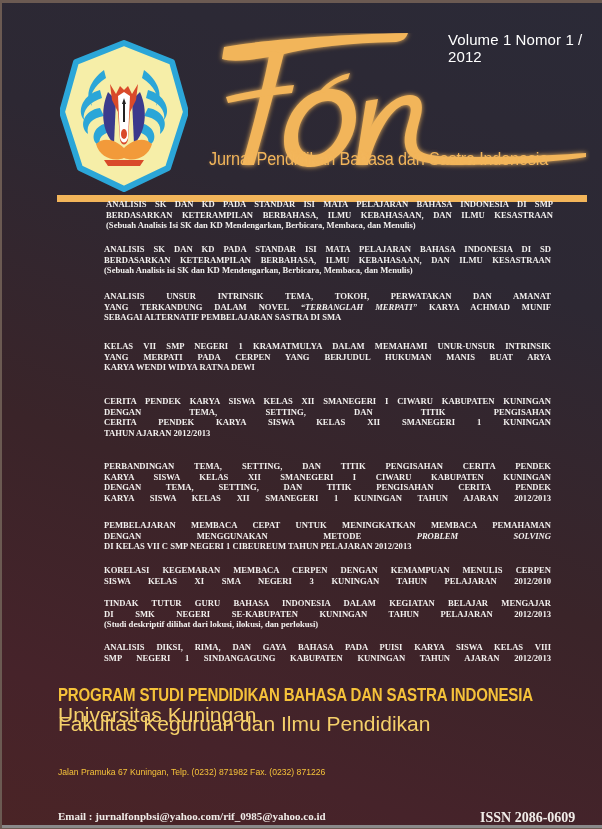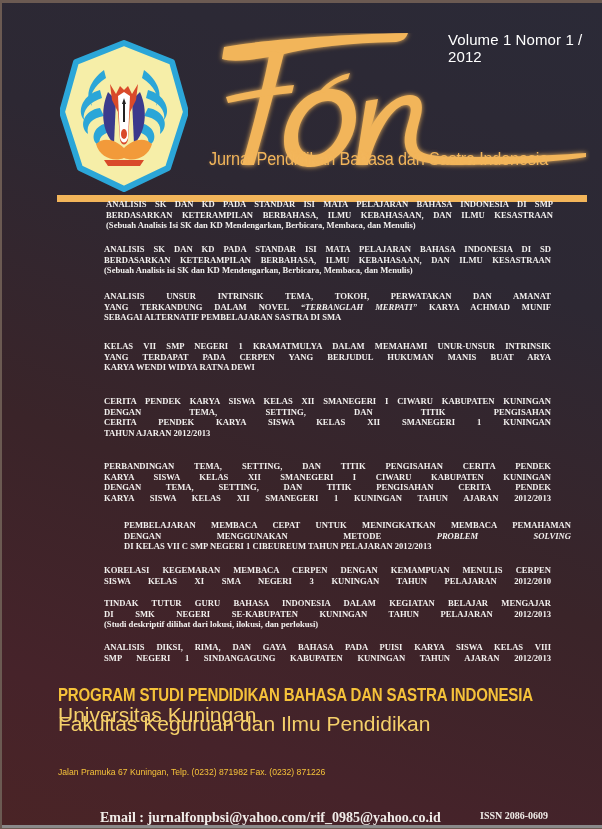--- a/index.html
+++ b/index.html
@@ -62,27 +62,26 @@
       font-family: "Liberation Sans", sans-serif; font-size: 21px; color: #f5d06a;
       white-space: nowrap;
     }
     .address {
       position: absolute; left: 56px; top: 763px;
       font-family: "Liberation Sans", sans-serif; font-size: 9.4px; color: #f5c23a;
       white-space: nowrap; transform: scaleX(0.92); transform-origin: left;
     }
     .email {
       position: absolute; left: 56px; top: 807px;
-      font-family: "Liberation Serif", serif; font-weight: bold; font-size: 14px; color: #f0ece8;
-      white-space: nowrap;
-      margin-left: 42px;
+      font-family: "Liberation Serif", serif; font-weight: bold; font-size: 11px; color: #f0ece8;
+      white-space: nowrap;
     }
     .issn {
       position: absolute; left: 478px; top: 807px;
-      font-family: "Liberation Serif", serif; font-weight: bold; font-size: 10px; color: #f0ece8;
+      font-family: "Liberation Serif", serif; font-weight: bold; font-size: 14px; color: #f0ece8;
       white-space: nowrap;
     }
   </style>
 </head>
 <body>
 
 <div class="cover">
 
   <div class="volume">Volume 1 Nomor 1 / 2012</div>
 
@@ -160,39 +159,39 @@
     </div>
 
     <div class="article" style="top:92px; left:-2px;">
       <span class="line">ANALISIS UNSUR INTRINSIK TEMA, TOKOH, PERWATAKAN DAN AMANAT</span>
       <span class="line"><span>YANG TERKANDUNG DALAM NOVEL</span> <i>“TERBANGLAH MERPATI”</i> <span>KARYA ACHMAD MUNIF</span></span>
       <span class="line last">SEBAGAI ALTERNATIF PEMBELAJARAN SASTRA DI SMA</span>
     </div>
 
     <div class="article" style="top:142px; left:-2px;">
       <span class="line">KELAS VII SMP NEGERI 1 KRAMATMULYA DALAM MEMAHAMI UNUR-UNSUR INTRINSIK</span>
-      <span class="line">YANG TERDAPAT PADA CERPEN YANG BERJUDUL HUKUMAN MANIS BUAT ARYA</span>
+      <span class="line">YANG MERPATI PADA CERPEN YANG BERJUDUL HUKUMAN MANIS BUAT ARYA</span>
       <span class="line last">KARYA WENDI WIDYA RATNA DEWI</span>
     </div>
 
     <div class="article" style="top:197px; left:-2px;">
       <span class="line">CERITA PENDEK KARYA SISWA KELAS XII SMANEGERI I CIWARU KABUPATEN KUNINGAN</span>
       <span class="line">DENGAN  TEMA, SETTING, DAN TITIK PENGISAHAN</span>
       <span class="line">CERITA PENDEK KARYA SISWA KELAS XII SMANEGERI 1 KUNINGAN</span>
       <span class="line last">TAHUN AJARAN 2012/2013</span>
     </div>
 
     <div class="article" style="top:262px; left:-2px;">
       <span class="line">PERBANDINGAN TEMA, SETTING, DAN TITIK PENGISAHAN CERITA PENDEK</span>
       <span class="line">KARYA SISWA KELAS XII SMANEGERI I CIWARU KABUPATEN KUNINGAN</span>
       <span class="line">DENGAN  TEMA, SETTING, DAN TITIK PENGISAHAN CERITA PENDEK</span>
       <span class="line">KARYA SISWA KELAS XII SMANEGERI 1 KUNINGAN TAHUN AJARAN 2012/2013</span>
     </div>
 
-    <div class="article" style="top:321px; left:-2px;margin-left:20px;">
+    <div class="article" style="top:321px; left:-2px;">
       <span class="line">PEMBELAJARAN MEMBACA CEPAT UNTUK MENINGKATKAN MEMBACA PEMAHAMAN</span>
       <span class="line"><span>DENGAN MENGGUNAKAN METODE</span> <i>PROBLEM SOLVING</i></span>
       <span class="line last">DI  KELAS VII C SMP NEGERI 1 CIBEUREUM TAHUN  PELAJARAN  2012/2013</span>
     </div>
 
     <div class="article" style="top:366px; left:-2px;">
       <span class="line">KORELASI KEGEMARAN MEMBACA CERPEN DENGAN KEMAMPUAN MENULIS CERPEN</span>
       <span class="line">SISWA KELAS XI SMA NEGERI 3 KUNINGAN TAHUN PELAJARAN 2012/2010</span>
     </div>
 

